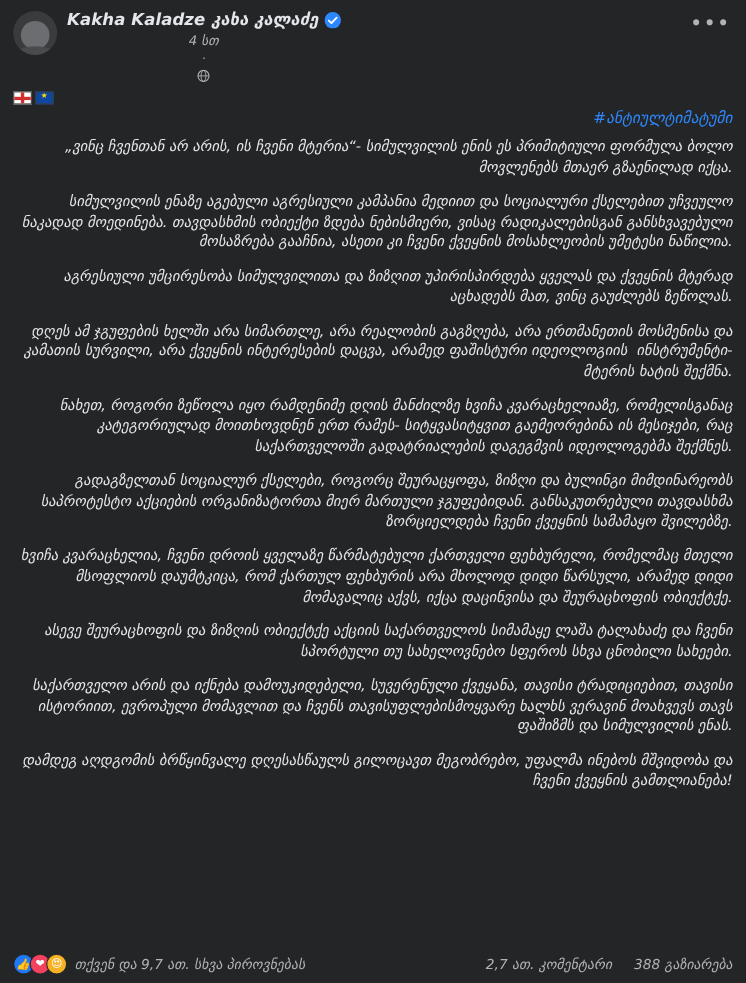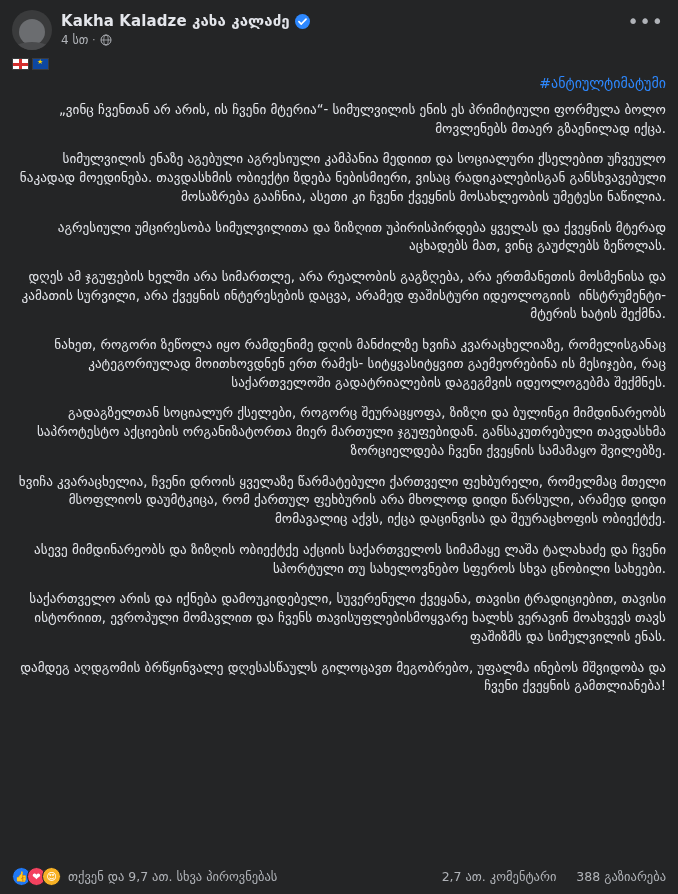--- a/index.html
+++ b/index.html
@@ -15,20 +15,21 @@
     overflow: hidden;
   }
   .post {
     width: 678px;
     height: 894px;
     box-sizing: border-box;
     background: #242526;
     display: flex;
     flex-direction: column;
     position: relative;
+    font-style: italic;
   }
   
   .post-header {
     display: flex;
     align-items: flex-start;
     padding: 10px 12px 4px 12px;
     position: relative;
   }
   .avatar {
     width: 40px;
@@ -83,20 +84,21 @@
     height: 15px;
     display: inline-block;
   }
   .meta-row {
     display: flex;
     align-items: center;
     gap: 4px;
     margin-top: 3px;
     font-size: 12px;
     color: #b0b3b8;
+    flex-direction: column;
   }
   .dot-sep {
     font-size: 10px;
     color: #b0b3b8;
   }
   .globe-icon {
     width: 12px;
     height: 12px;
     display: inline-block;
   }
@@ -262,21 +264,21 @@
 
   <div class="post-body">
     <span class="hashtag">#ანტიულტიმატუმი</span>
     <p class="para">„ვინც ჩვენთან არ არის, ის ჩვენი მტერია“- სიმულვილის ენის ეს პრიმიტიული ფორმულა ბოლო მოვლენებს მთაერ გზაენილად იქცა.</p>
     <p class="para">სიმულვილის ენაზე აგებული აგრესიული კამპანია მედიით და სოციალური ქსელებით უჩვეულო ნაკადად მოედინება. თავდასხმის ობიექტი ზდება ნებისმიერი, ვისაც რადიკალებისგან განსხვავებული მოსაზრება გააჩნია, ასეთი კი ჩვენი ქვეყნის მოსახლეობის უმეტესი ნაწილია.</p>
     <p class="para">აგრესიული უმცირესობა სიმულვილითა და ზიზღით უპირისპირდება ყველას და ქვეყნის მტერად აცხადებს მათ, ვინც გაუძლებს ზეწოლას.</p>
     <p class="para">დღეს ამ ჯგუფების ხელში არა სიმართლე, არა რეალობის გაგზღება, არა ერთმანეთის მოსმენისა და კამათის სურვილი, არა ქვეყნის ინტერესების დაცვა, არამედ ფაშისტური იდეოლოგიის  ინსტრუმენტი- მტერის ხატის შექმნა.</p>
     <p class="para">ნახეთ, როგორი ზეწოლა იყო რამდენიმე დღის მანძილზე ხვიჩა კვარაცხელიაზე, რომელისგანაც კატეგორიულად მოითხოვდნენ ერთ რამეს- სიტყვასიტყვით გაემეორებინა ის მესიჯები, რაც საქართველოში გადატრიალების დაგეგმვის იდეოლოგებმა შექმნეს.</p>
     <p class="para">გადაგზელთან სოციალურ ქსელები, როგორც შეურაცყოფა, ზიზღი და ბულინგი მიმდინარეობს საპროტესტო აქციების ორგანიზატორთა მიერ მართული ჯგუფებიდან. განსაკუთრებული თავდასხმა ზორციელდება ჩვენი ქვეყნის სამამაყო შვილებზე.</p>
     <p class="para">ხვიჩა კვარაცხელია, ჩვენი დროის ყველაზე წარმატებული ქართველი ფეხბურელი, რომელმაც მთელი მსოფლიოს დაუმტკიცა, რომ ქართულ ფეხბურის არა მხოლოდ დიდი წარსული, არამედ დიდი მომავალიც აქვს, იქცა დაცინვისა და შეურაცხოფის ობიექტქე.</p>
-    <p class="para">ასევე მიმდინარეობს და ზიზღის ობიექტქე აქციის საქართველოს სიმამაყე ლაშა ტალახაძე და ჩვენი სპორტული თუ სახელოვნებო სფეროს სხვა ცნობილი სახეები.</p>
+    <p class="para">ასევე შეურაცხოფის და ზიზღის ობიექტქე აქციის საქართველოს სიმამაყე ლაშა ტალახაძე და ჩვენი სპორტული თუ სახელოვნებო სფეროს სხვა ცნობილი სახეები.</p>
     <p class="para">საქართველო არის და იქნება დამოუკიდებელი, სუვერენული ქვეყანა, თავისი ტრადიციებით, თავისი ისტორიით, ევროპული მომავლით და ჩვენს თავისუფლებისმოყვარე ხალხს ვერავინ მოახვევს თავს ფაშიზმს და სიმულვილის ენას.</p>
     <p class="para">დამდეგ აღდგომის ბრწყინვალე დღესასწაულს გილოცავთ მეგობრებო, უფალმა ინებოს მშვიდობა და ჩვენი ქვეყნის გამთლიანება!</p>
   </div>
 
   <div class="post-footer">
     <div class="reactions">
       <span class="reaction-icons">
         <span class="reaction r-like">👍</span>
         <span class="reaction r-love">❤</span>
         <span class="reaction r-care">😍</span>

